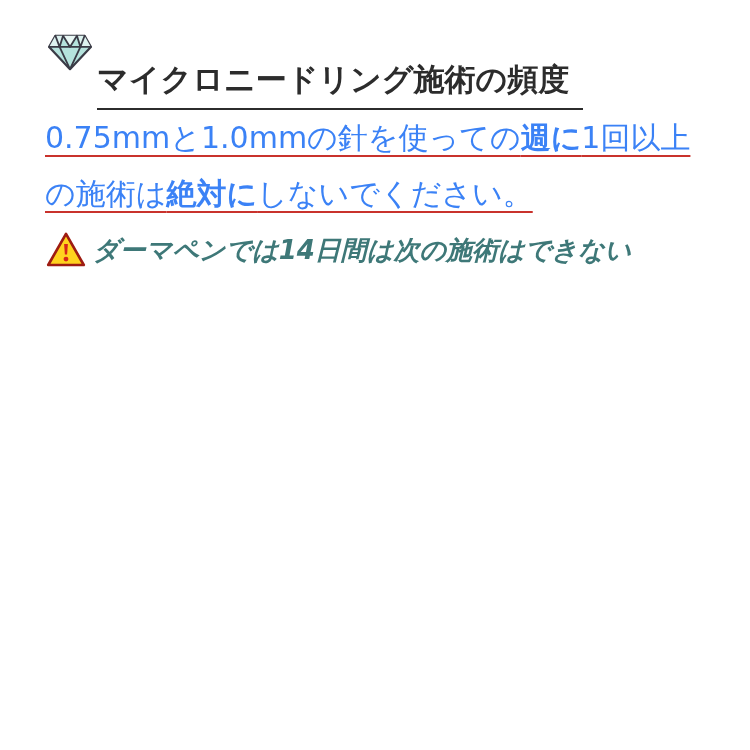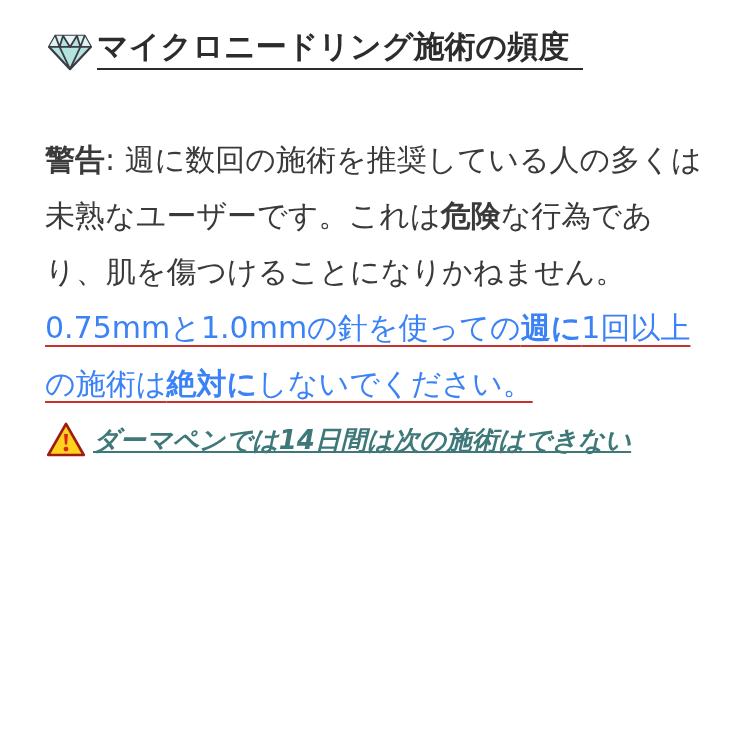--- a/index.html
+++ b/index.html
@@ -29,21 +29,23 @@
   }
   .gem-icon {
     width: 50px;
     height: 50px;
     flex: 0 0 auto;
     margin-right: 2px;
     margin-top: -2px;
   }
   .title-text {
     border-bottom: 2.5px solid #2c2c2c;
+    padding-bottom: 7px;
     padding-right: 14px;
+    margin-top: 33px;
   }
   
   .para {
     margin: 0;
     font-size: 30px;
     line-height: 56px;
     color: #3a3a3a;
   }
   .para-warning {
     margin-top: 58px;
@@ -63,21 +65,20 @@
   
   .note {
     margin: 0;
     display: flex;
     align-items: center;
     line-height: 56px;
     font-size: 26px;
     font-style: italic;
     font-weight: bold;
     color: #3e7878;
-    text-decoration: underline;
   }
   .warn-icon {
     width: 42px;
     height: 40px;
     flex: 0 0 auto;
     margin-right: 6px;
   }
 </style>
 </head>
 <body>
@@ -95,23 +96,20 @@
           <line x1="3" y1="16.5" x2="33" y2="16.5"></line>
           <polyline points="7.5,8.5 10.5,16.5 13,8.5 18,16.5 23,8.5 25.5,16.5 28.5,8.5"></polyline>
           <line x1="10.5" y1="16.5" x2="18" y2="32.5"></line>
           <line x1="25.5" y1="16.5" x2="18" y2="32.5"></line>
         </g>
       </svg>
     </span>
     <span class="title-text">マイクロニードリング施術の頻度</span>
   </h1>
 
-  <p class="para para-warning">
-    <span class="bold">警告</span><span>: </span><span>週に数回の施術を推奨している人の多くは未熟なユーザーです。これは</span><span class="bold">危険</span><span>な行為であり、肌を傷つけることになりかねません。</span>
-  </p>
 
   <p class="para red red-underline">
     <span>0.75mmと1.0mmの針を使っての</span><span class="bold">週に</span><span>1回以上の施術は</span><span class="bold">絶対に</span><span>しないでください。</span>
   </p>
 
   <p class="note">
     <span class="warn-icon">
       <svg viewBox="0 0 36 36" width="42" height="40" aria-hidden="true">
         <path d="M18 3.5 L34 31.5 H2 Z" fill="#ffd21e" stroke="#9e1c12" stroke-width="2.4" stroke-linejoin="round"></path>
         <path d="M16.3 12.5 h3.4 l-0.7 9.5 h-2 Z" fill="#d6251a"></path>

